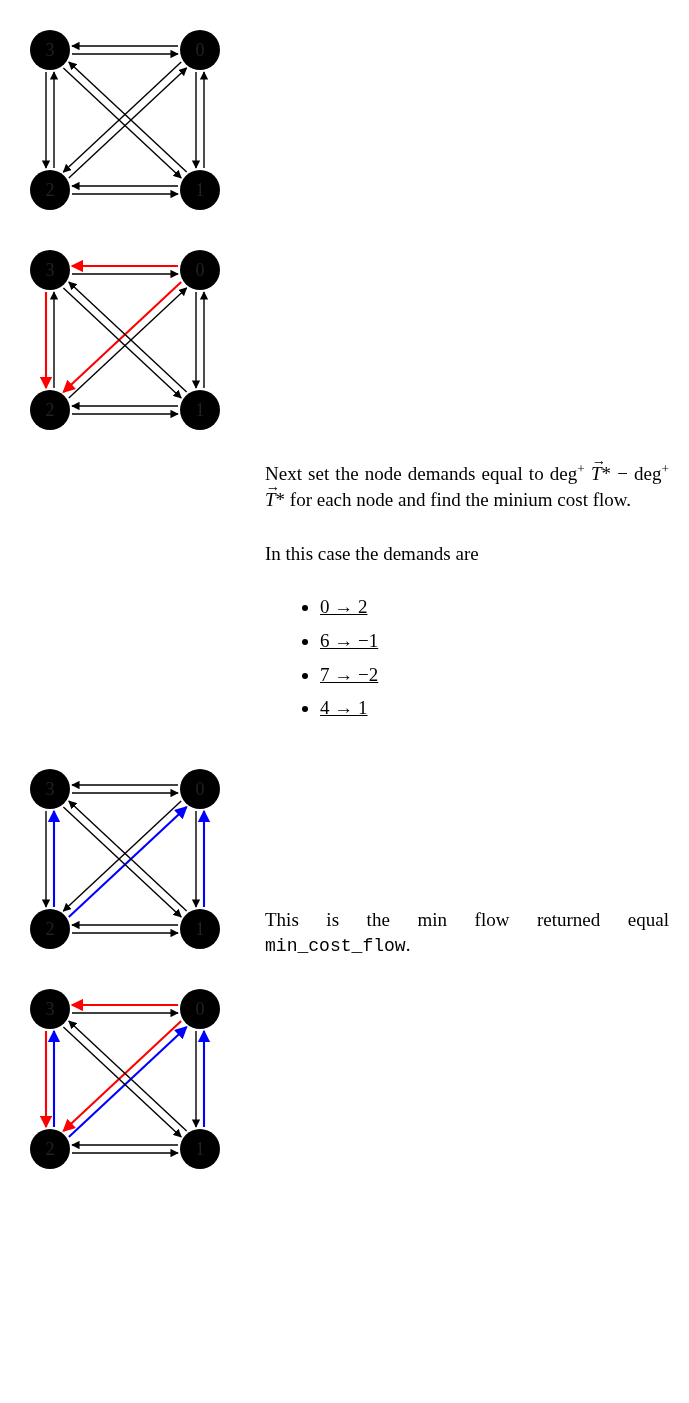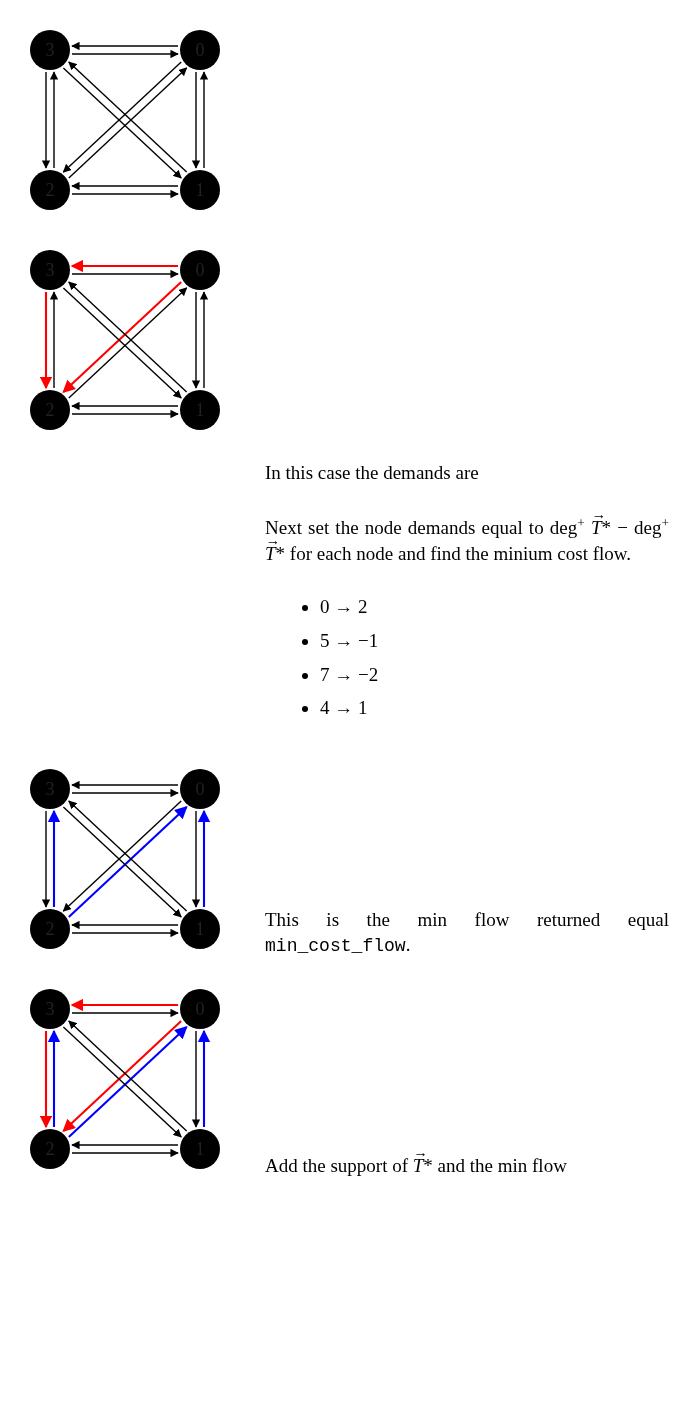--- a/index.html
+++ b/index.html
@@ -42,20 +42,21 @@
   .tt {
     font-family: "Courier New", monospace;
     font-size: 0.95em;
   }
   .sup { vertical-align: super; font-size: 0.7em; }
   .sub { vertical-align: sub; font-size: 0.7em; }
   ul.demands {
     list-style: disc;
     margin: 8px 0 0 0;
     padding-left: 55px;
+    text-decoration: underline;
   }
   ul.demands li { margin: 8px 0; }
   svg { display: block; }
   .vec {
     position: relative;
     display: inline-block;
   }
   .vec::after {
     content: "→";
     position: absolute;
@@ -140,27 +141,27 @@
         <text x="30" y="176" text-anchor="middle" fill="#222" font-size="18" font-family="serif">2</text>
         <circle cx="30" cy="30" r="20" fill="black"></circle>
         <text x="30" y="36" text-anchor="middle" fill="#222" font-size="18" font-family="serif">3</text>
       </svg>
   </div>
 </div>
 
 <div class="row">
   <div class="graph-col"></div>
   <div class="text-col">
-    <div class="text-block">In this case the demands are</div>
     <div class="text-block">
       <span>Next set the node demands equal to  deg</span><span class="sup">+</span><span> </span><span class="math"><span class="vec">T</span><span style="font-style:normal">*</span></span><span> − deg</span><span class="sup">+</span><span> </span><span class="math"><span class="vec">T</span><span style="font-style:normal">*</span></span><span> for each node and find the minium cost flow.</span>
     </div>
+    <div class="text-block">In this case the demands are</div>
     <ul class="demands">
         <li>0 → 2</li>
-        <li>5 → −1</li>
+        <li>6 → −1</li>
         <li>7 → −2</li>
         <li>4 → 1</li>
       </ul>
   </div>
 </div>
 
 <div class="row" style="margin-top:30px">
   <div class="graph-col">
     <svg viewBox="0 0 210 200" width="210" height="200">
         <defs>
@@ -230,16 +231,13 @@
         <circle cx="180" cy="30" r="20" fill="black"></circle>
         <text x="180" y="36" text-anchor="middle" fill="#222" font-size="18" font-family="serif">0</text>
         <circle cx="180" cy="170" r="20" fill="black"></circle>
         <text x="180" y="176" text-anchor="middle" fill="#222" font-size="18" font-family="serif">1</text>
         <circle cx="30" cy="170" r="20" fill="black"></circle>
         <text x="30" y="176" text-anchor="middle" fill="#222" font-size="18" font-family="serif">2</text>
         <circle cx="30" cy="30" r="20" fill="black"></circle>
         <text x="30" y="36" text-anchor="middle" fill="#222" font-size="18" font-family="serif">3</text>
       </svg>
   </div>
-  <div class="text-col">
-    <span>Add the support of </span><span class="math"><span class="vec">T</span><span style="font-style:normal">*</span></span><span> and the min flow</span>
-  </div>
 </div>
 
 </body></html>

